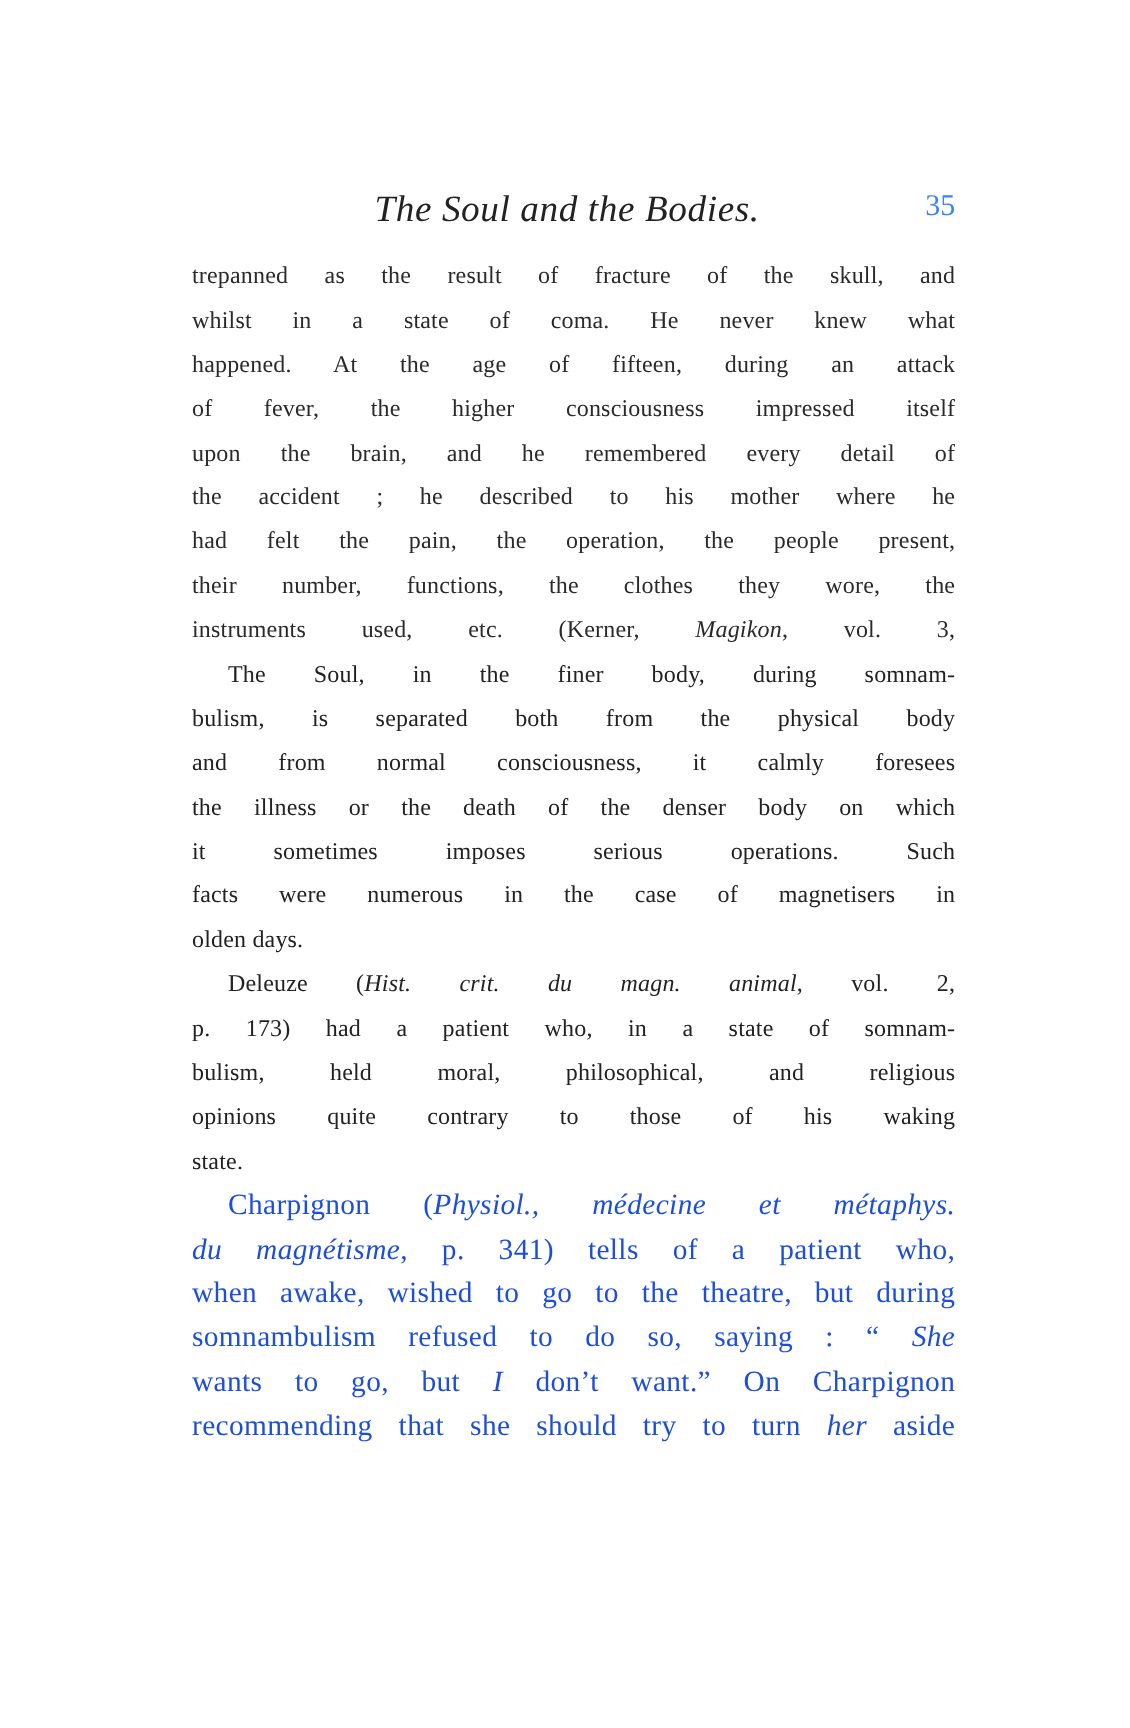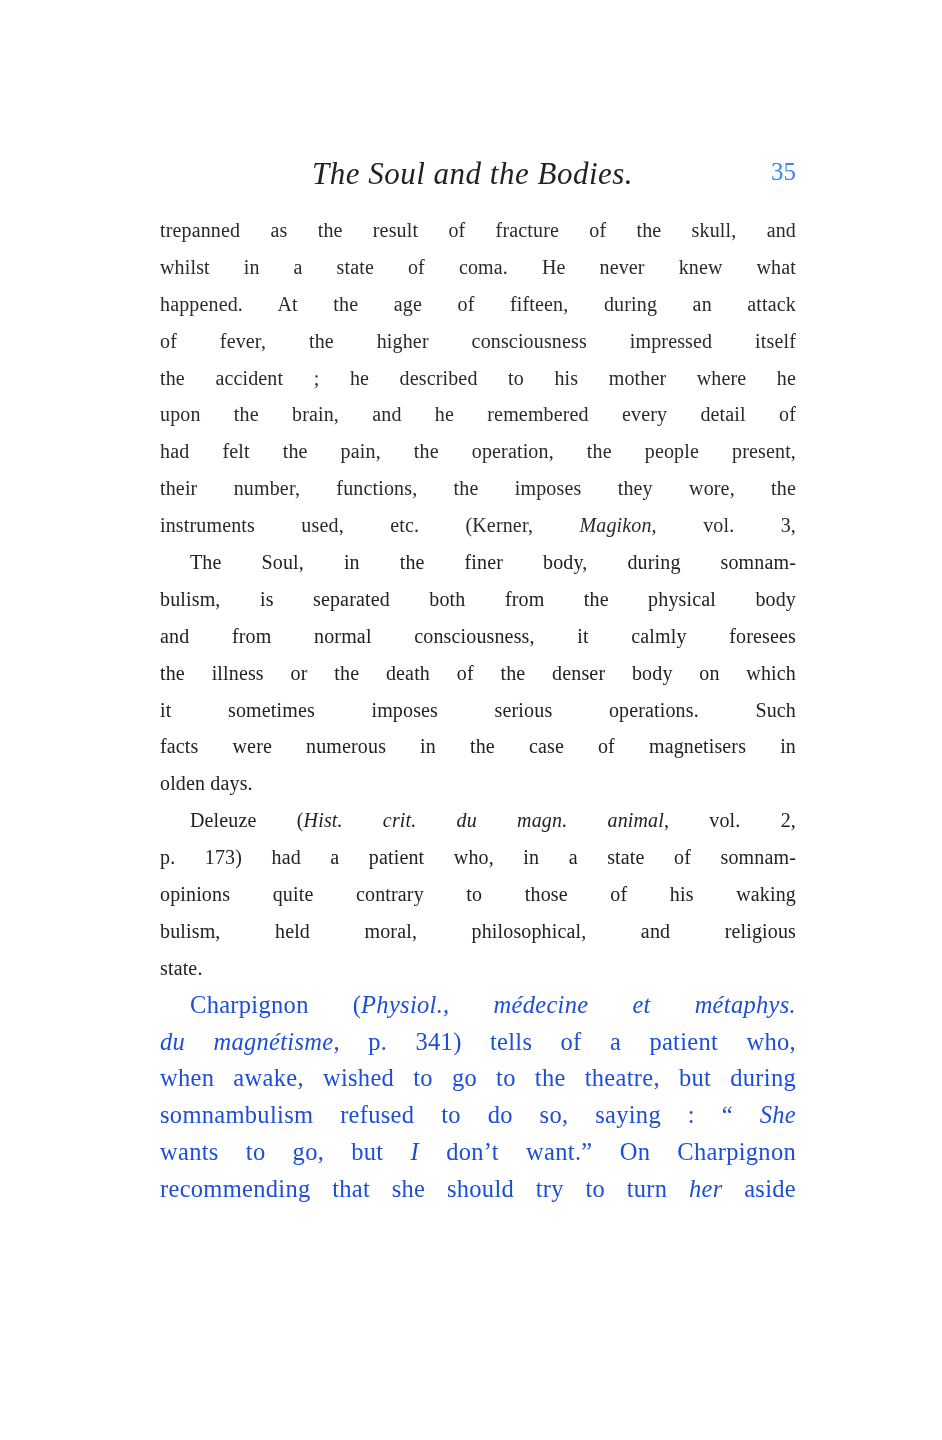--- a/index.html
+++ b/index.html
@@ -41,40 +41,40 @@
   <div class="header">
     <span class="running-title">The Soul and the Bodies.</span>
     <span class="page-number">35</span>
   </div>
   <div class="body-text" id="body-text">
       <div class="paragraph para-a">
         <div class="line"><span class="seg">trepanned as the result of fracture of the skull, and</span></div>
         <div class="line"><span class="seg">whilst in a state of coma.  He never knew what</span></div>
         <div class="line"><span class="seg">happened.  At the age of fifteen, during an attack</span></div>
         <div class="line"><span class="seg">of fever, the higher consciousness impressed itself</span></div>
+        <div class="line"><span class="seg">upon the brain, and he remembered every detail of</span></div>
         <div class="line"><span class="seg">the accident ; he described to his mother where he</span></div>
-        <div class="line"><span class="seg">upon the brain, and he remembered every detail of</span></div>
         <div class="line"><span class="seg">had felt the pain, the operation, the people present,</span></div>
-        <div class="line"><span class="seg">their number, functions, the imposes they wore, the</span></div>
+        <div class="line"><span class="seg">their number, functions, the clothes they wore, the</span></div>
         <div class="line"><span class="seg">instruments used, etc.  (Kerner, </span><i class="seg">Magikon</i><span class="seg">, vol. 3,</span></div>
       </div>
       <div class="paragraph para-b">
         <div class="line indent"><span class="seg">The Soul, in the finer body, during somnam-</span></div>
         <div class="line"><span class="seg">bulism, is separated both from the physical body</span></div>
         <div class="line"><span class="seg">and from normal consciousness, it calmly foresees</span></div>
         <div class="line"><span class="seg">the illness or the death of the denser body on which</span></div>
         <div class="line"><span class="seg">it sometimes imposes serious operations.  Such</span></div>
         <div class="line"><span class="seg">facts were numerous in the case of magnetisers in</span></div>
         <div class="line last"><span class="seg">olden days.</span></div>
       </div>
       <div class="paragraph para-c">
         <div class="line indent"><span class="seg">Deleuze (</span><i class="seg">Hist. crit. du magn. animal</i><span class="seg">, vol. 2,</span></div>
         <div class="line"><span class="seg">p. 173) had a patient who, in a state of somnam-</span></div>
+        <div class="line"><span class="seg">bulism, held moral, philosophical, and religious</span></div>
         <div class="line"><span class="seg">opinions quite contrary to those of his waking</span></div>
-        <div class="line"><span class="seg">bulism, held moral, philosophical, and religious</span></div>
         <div class="line last"><span class="seg">state.</span></div>
       </div>
       <div class="paragraph para-d">
         <div class="line indent"><span class="seg">Charpignon (</span><i class="seg">Physiol., médecine et métaphys.</i></div>
         <div class="line"><i class="seg">du magnétisme</i><span class="seg">, p. 341) tells of a patient who,</span></div>
         <div class="line"><span class="seg">when awake, wished to go to the theatre, but during</span></div>
         <div class="line"><span class="seg">somnambulism refused to do so, saying : “ </span><i class="seg">She</i></div>
         <div class="line"><span class="seg">wants to go, but </span><i class="seg">I</i><span class="seg"> don’t want.”  On Charpignon</span></div>
         <div class="line"><span class="seg">recommending that she should try to turn </span><i class="seg">her</i><span class="seg"> aside</span></div>
       </div>

